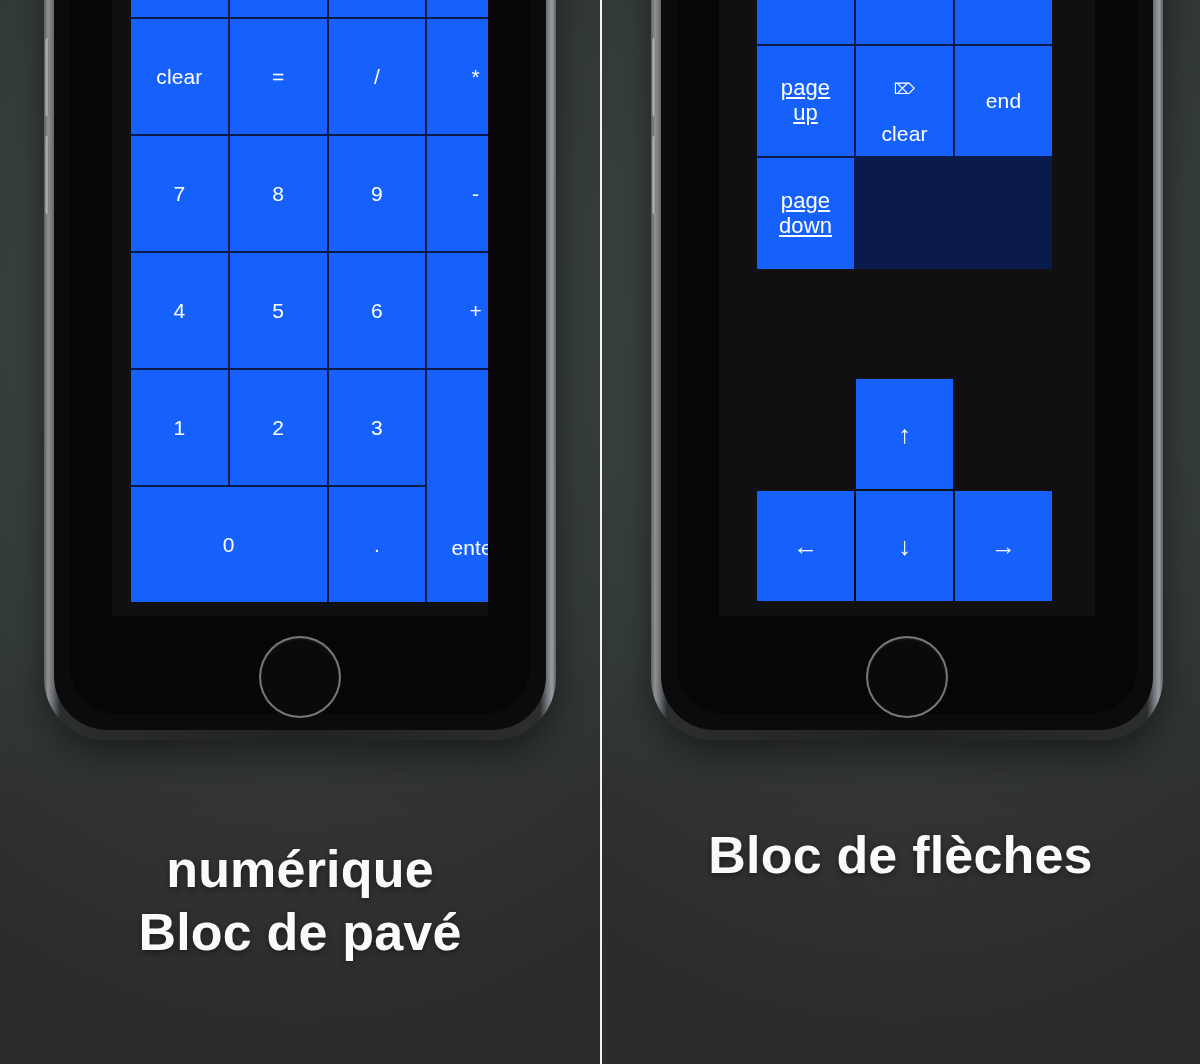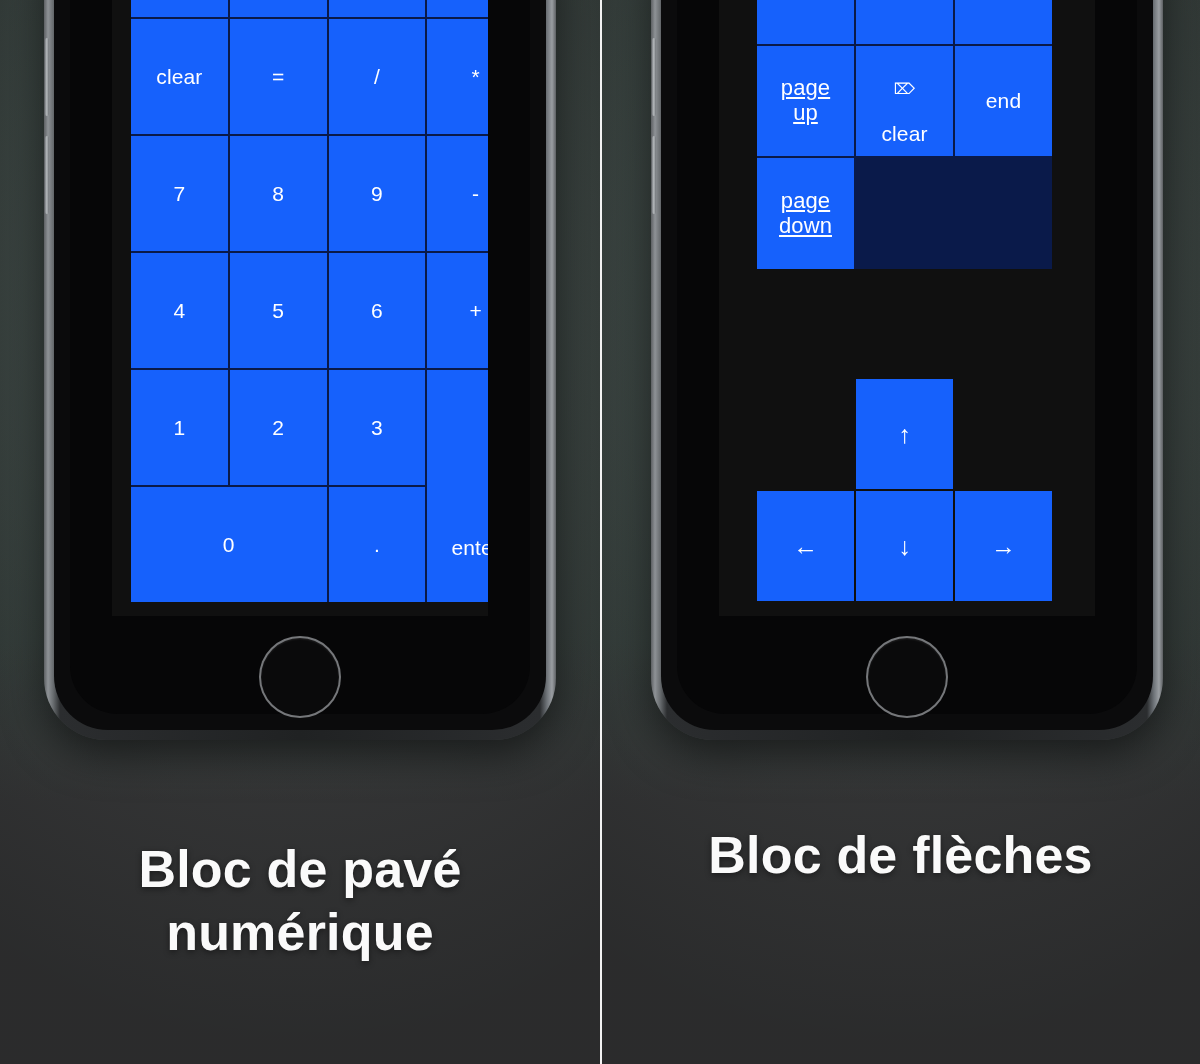--- a/index.html
+++ b/index.html
@@ -204,22 +204,22 @@
               </div>
             </div>
 
             <div class="home-btn"></div>
           </div>
         </div>
       </div>
     </div>
 
     <div class="caption l">
+      <div>numérique</div>
       <div>Bloc de pavé</div>
-      <div>numérique</div>
     </div>
   </div>
 
   <div class="panel right">
     <div class="bg"></div>
     <div class="bg-vign"></div>
 
     <div class="phone r" style="left:50px;">
       <div class="frame">
         <div class="vol"></div>

